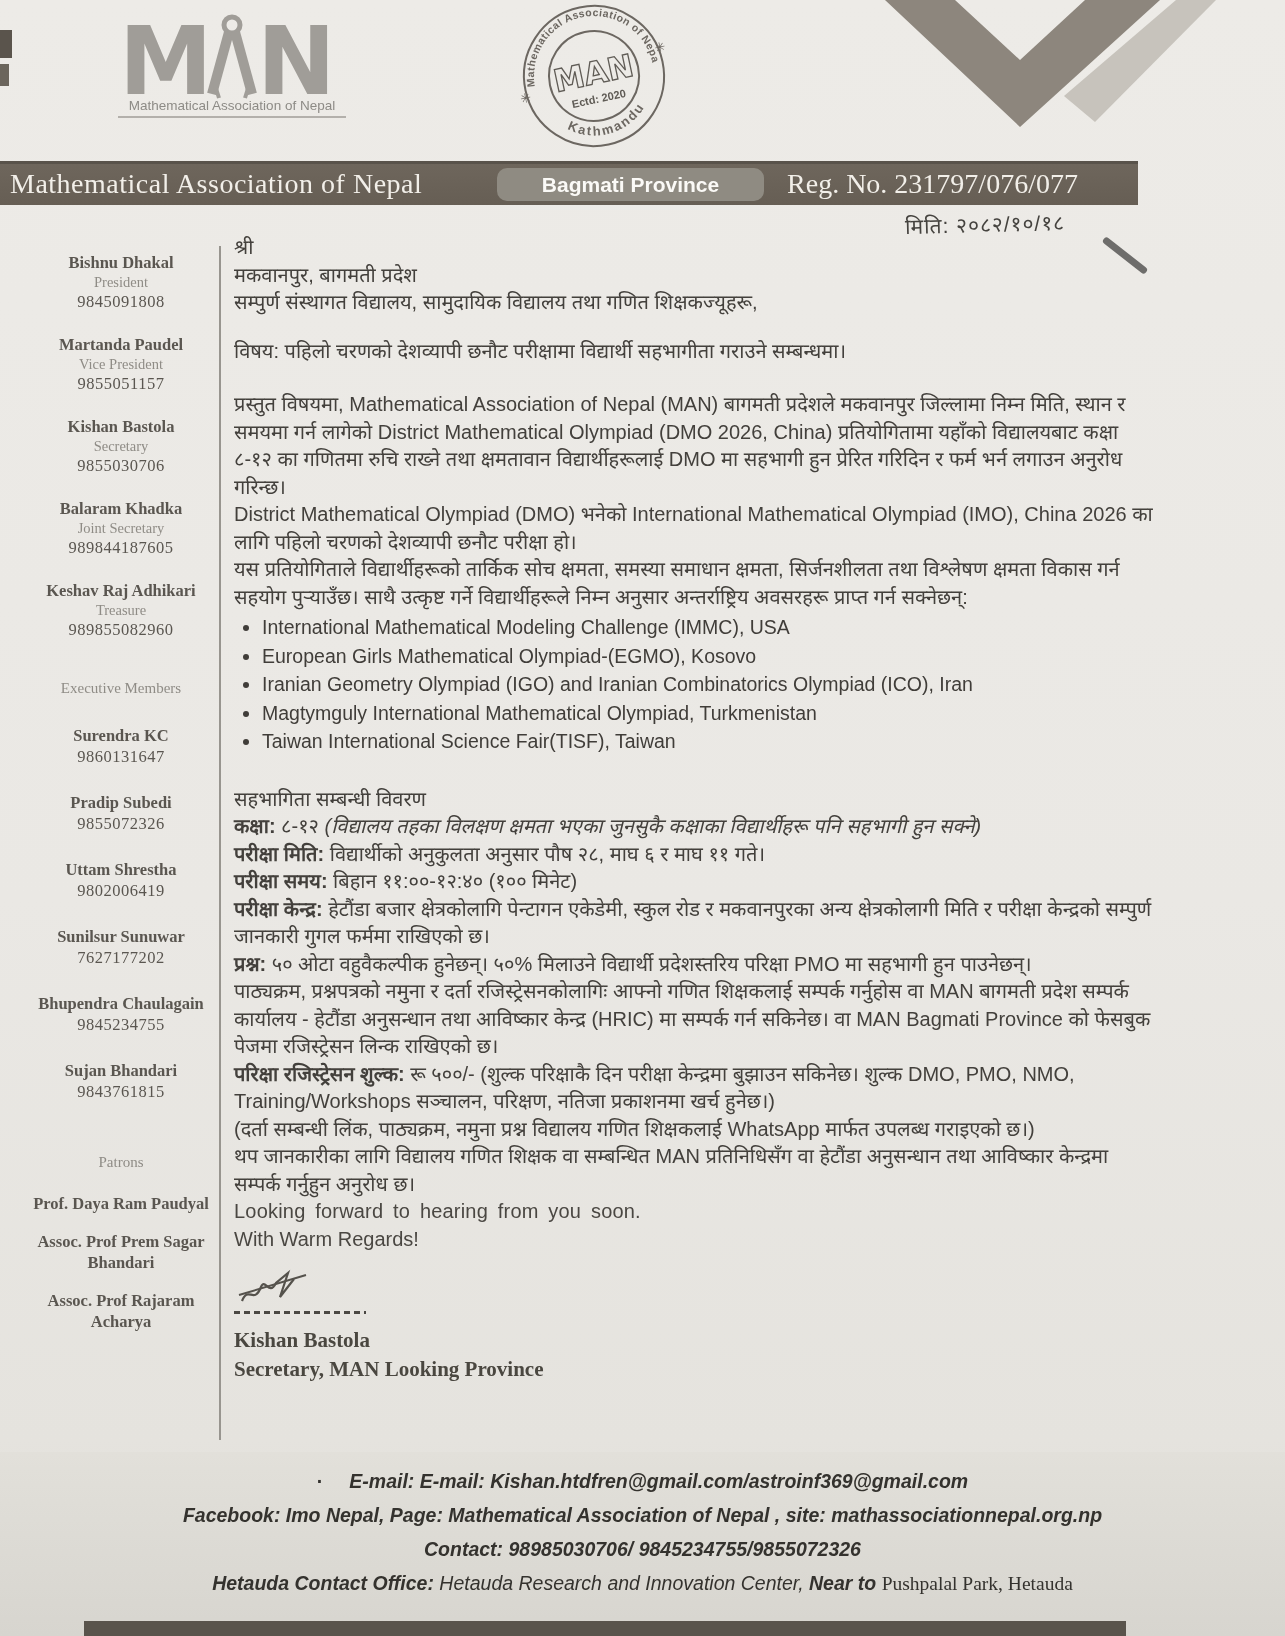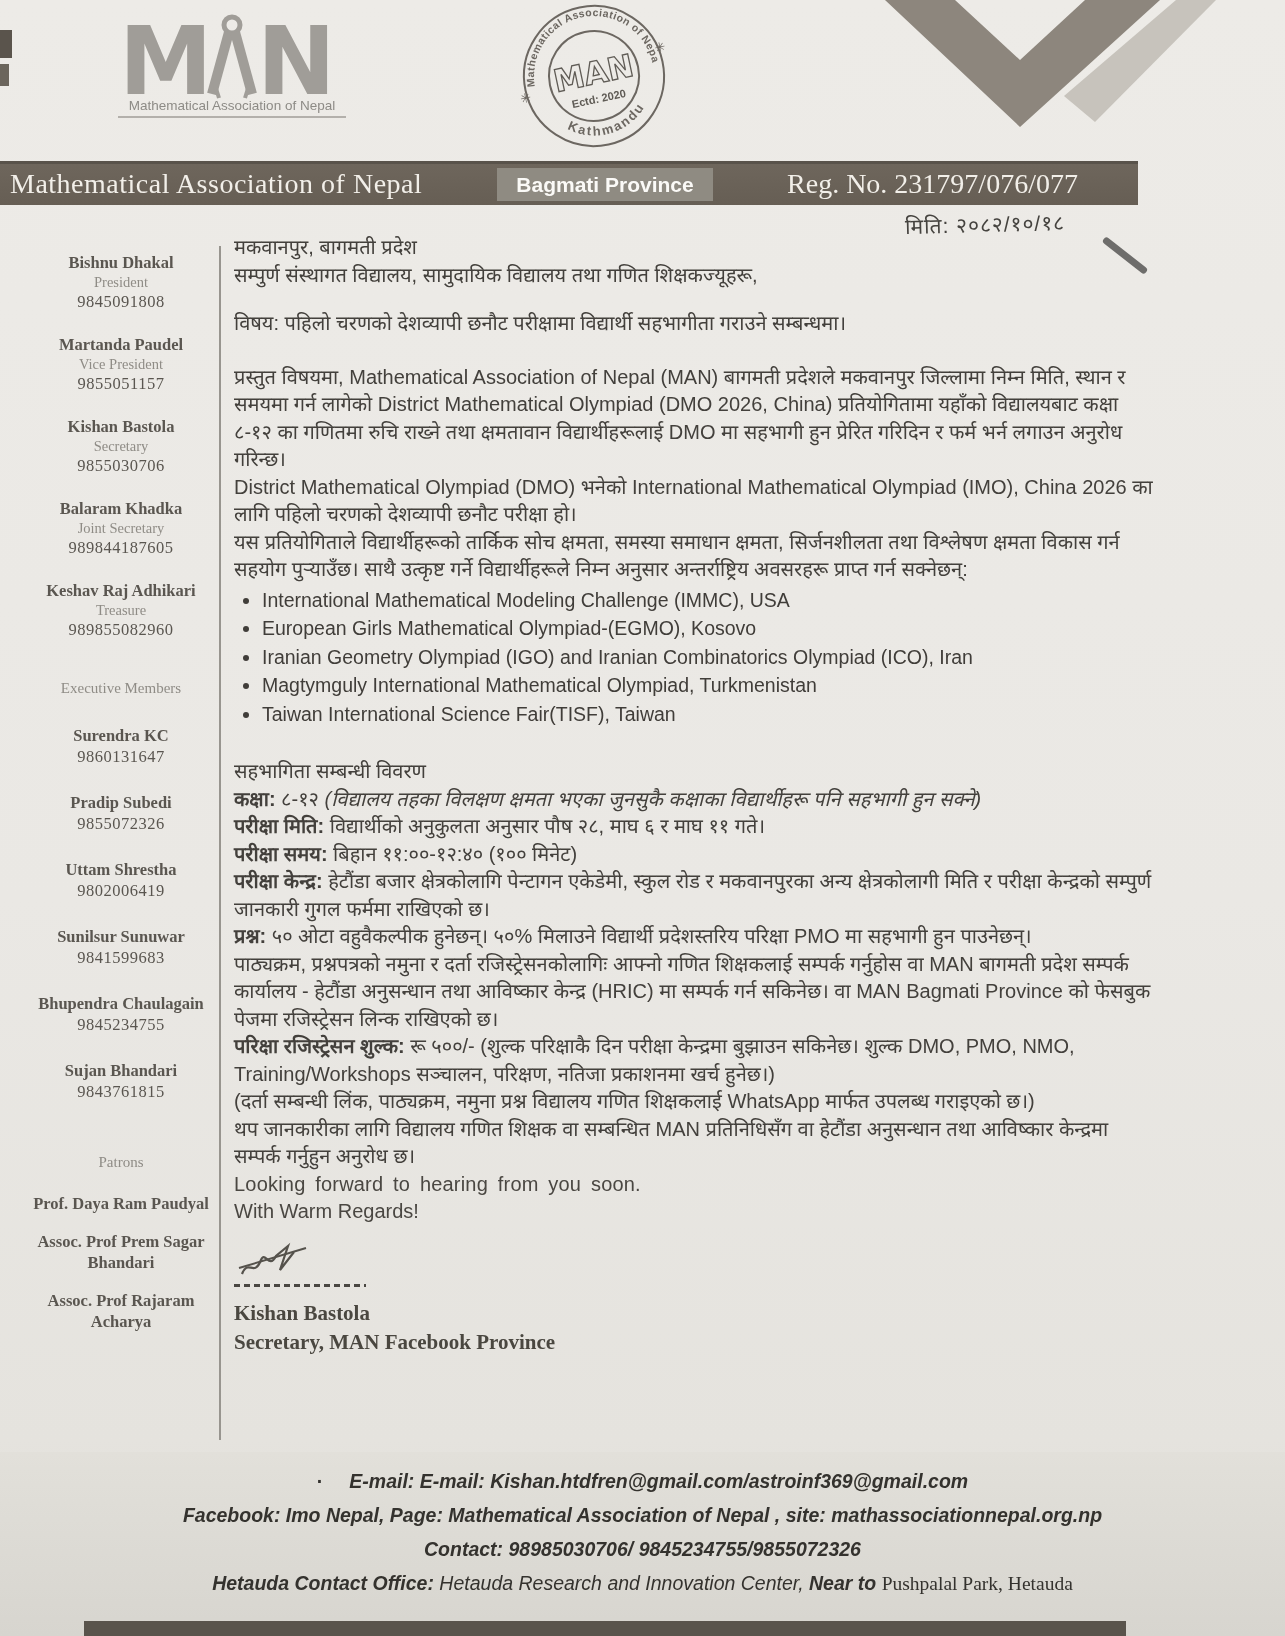--- a/index.html
+++ b/index.html
@@ -19,23 +19,23 @@
 
   
   .logo { position:absolute; left:113px; top:8px; width:238px; }
   .seal { position:absolute; left:505px; top:0px; }
   .chev { position:absolute; left:858px; top:0px; }
 
   .topbar { position:absolute; left:0; top:161px; width:1138px; height:44px;
             background:linear-gradient(#6e665c,#665e54); border-top:3px solid #59534b; box-sizing:border-box; }
   .topbar .org { position:absolute; left:10px; top:4px; font-family:"Liberation Serif",serif;
                  font-size:28px; color:#f2efe9; letter-spacing:.5px; }
-  .province { position:absolute; left:497px; top:4px; width:216px; height:33px; background:#8f8b82;
+  .province { position:absolute; left:497px; top:4px; width:267px; height:33px; background:#8f8b82;
               color:#fbfaf7; font-weight:bold; font-size:21px; display:flex; align-items:center;
-              justify-content:center; }
+              justify-content:center;border-radius:10px; }
   .reg { position:absolute; left:735px; top:4px; width:395px; text-align:center;
          font-family:"Liberation Serif",serif; font-size:28px; color:#f2efe9; }
   .date { position:absolute; left:905px; top:210px; font-size:21px; color:#45433f;
           transform:rotate(-1.5deg); letter-spacing:1px; }
 
   
   .vline { position:absolute; left:219px; top:246px; width:2px; height:1194px; background:#98958f; }
   .sidebar { position:absolute; left:26px; top:252px; width:190px; text-align:center;
              font-family:"Liberation Serif",serif; }
   .person { margin-bottom:22px; }
@@ -176,39 +176,40 @@
     <div class="exec">
       <div class="pname">Pradip Subedi</div>
       <div class="pphone">9855072326</div>
     </div>
     <div class="exec">
       <div class="pname">Uttam Shrestha</div>
       <div class="pphone">9802006419</div>
     </div>
     <div class="exec">
       <div class="pname">Sunilsur Sunuwar</div>
-      <div class="pphone">9841599683</div>
+      <div class="pphone">7627177202</div>
     </div>
     <div class="exec">
       <div class="pname">Bhupendra Chaulagain</div>
       <div class="pphone">9845234755</div>
     </div>
     <div class="exec">
       <div class="pname">Sujan Bhandari</div>
       <div class="pphone">9843761815</div>
     </div>
 
     <div class="grouphead patrons">Patrons</div>
     <div class="patron">Prof. Daya Ram Paudyal</div>
     <div class="patron">Assoc. Prof Prem Sagar Bhandari</div>
     <div class="patron">Assoc. Prof Rajaram Acharya</div>
   </div>
 
   <div class="main">
     <div class="addr">
+      <div>श्री</div>
       <div>मकवानपुर, बागमती प्रदेश</div>
       <div>सम्पुर्ण संस्थागत विद्यालय, सामुदायिक विद्यालय तथा गणित शिक्षकज्यूहरू,</div>
     </div>
 
     <div class="subject">विषय: पहिलो चरणको देशव्यापी छनौट परीक्षामा विद्यार्थी सहभागीता गराउने सम्बन्धमा।</div>
 
     <div class="para">प्रस्तुत विषयमा, Mathematical Association of Nepal (MAN) बागमती प्रदेशले मकवानपुर जिल्लामा निम्न मिति, स्थान र समयमा गर्न लागेको District Mathematical Olympiad (DMO 2026, China) प्रतियोगितामा यहाँको विद्यालयबाट कक्षा ८-१२ का गणितमा रुचि राख्ने तथा क्षमतावान विद्यार्थीहरूलाई DMO मा सहभागी हुन प्रेरित गरिदिन र फर्म भर्न लगाउन अनुरोध गरिन्छ।</div>
     <div class="para">District Mathematical Olympiad (DMO) भनेको International Mathematical Olympiad (IMO), China 2026 का लागि पहिलो चरणको देशव्यापी छनौट परीक्षा हो।</div>
     <div class="para">यस प्रतियोगिताले विद्यार्थीहरूको तार्किक सोच क्षमता, समस्या समाधान क्षमता, सिर्जनशीलता तथा विश्लेषण क्षमता विकास गर्न सहयोग पुऱ्याउँछ। साथै उत्कृष्ट गर्ने विद्यार्थीहरूले निम्न अनुसार अन्तर्राष्ट्रिय अवसरहरू प्राप्त गर्न सक्नेछन्:</div>
 
@@ -254,21 +255,21 @@
     </div>
 
     <div class="closing">With Warm Regards!</div>
 
     <svg class="sig-scribble" width="120" height="44" viewBox="0 0 120 44">
       <path d="M8,36 C14,20 20,40 27,22 C31,12 35,32 42,18 L54,8 L46,32 L60,14" stroke="#55524c" fill="none" stroke-width="2.2"></path>
       <path d="M5,30 L72,10" stroke="#55524c" fill="none" stroke-width="2"></path>
     </svg>
     <div class="sig-dashes"></div>
     <div class="sig-name">Kishan Bastola</div>
-    <div class="sig-title">Secretary, MAN Facebook Province</div>
+    <div class="sig-title">Secretary, MAN Looking Province</div>
   </div>
 
   <div class="footer">
     <div>
       <span class="fdot">·</span><span>E-mail:  E-mail:  Kishan.htdfren@gmail.com/astroinf369@gmail.com</span>
     </div>
     <div>Facebook: Imo Nepal, Page: Mathematical Association of Nepal , site: mathassociationnepal.org.np</div>
     <div>Contact: 98985030706/ 9845234755/9855072326</div>
     <div>
       <span>Hetauda Contact Office: </span><span class="fb">Hetauda Research and Innovation Center,</span><span> Near to </span><span class="fserif">Pushpalal Park, Hetauda</span>

